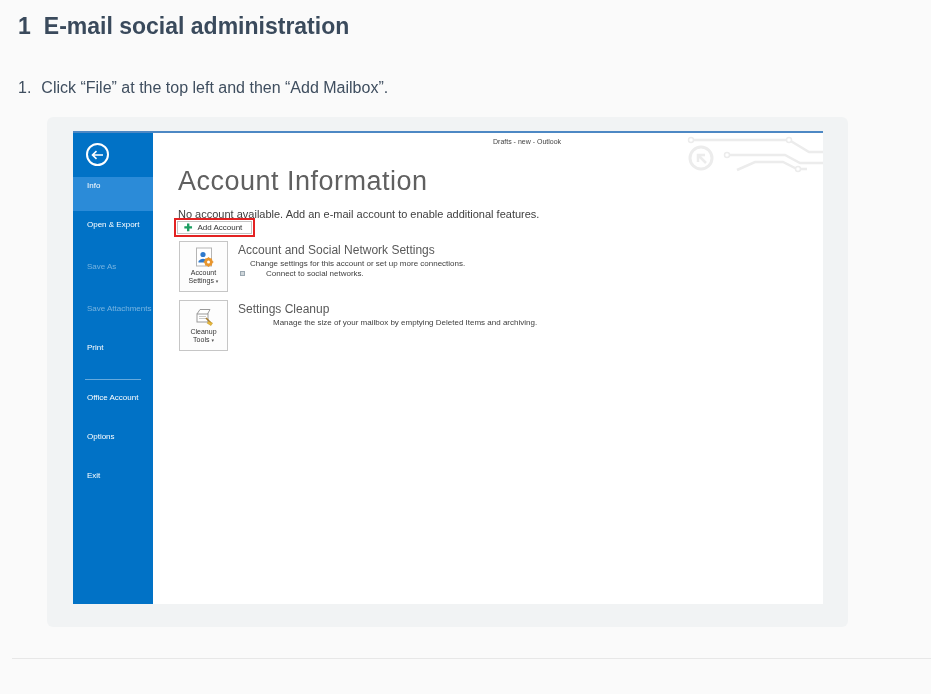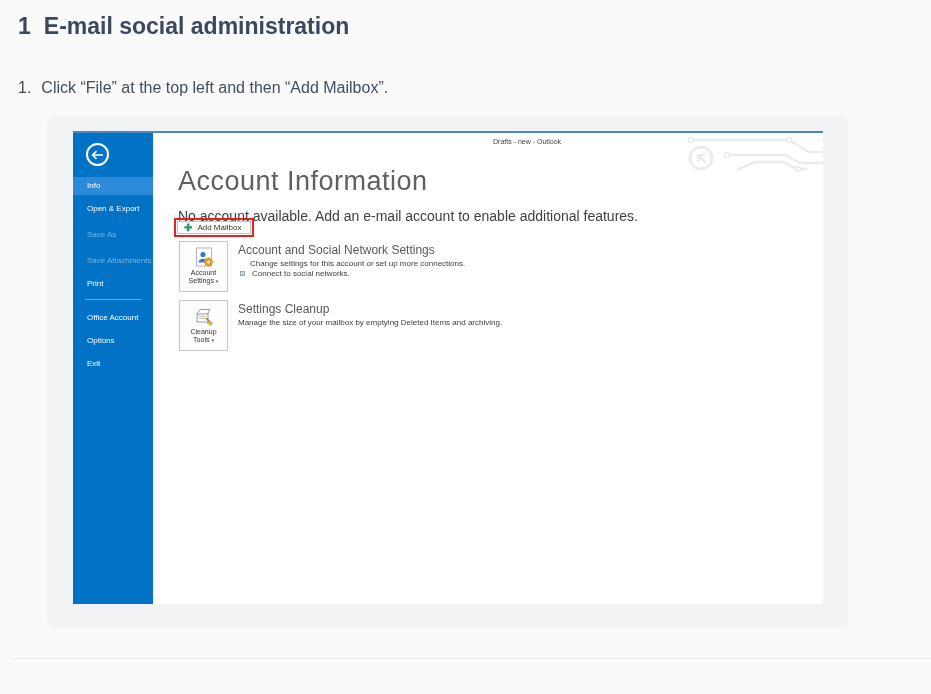--- a/index.html
+++ b/index.html
@@ -51,37 +51,37 @@
   }
   .back-btn {
     position:absolute; left:13px; top:10px;
     width:23px; height:23px;
     border:2px solid #fff; border-radius:50%;
     display:flex; align-items:center; justify-content:center;
     cursor:pointer;
   }
   .nav { position:absolute; top:44px; left:0; width:100%; }
   .nav-item {
-    height:18px; line-height:18px; padding-left:14px;
+    height:34px; line-height:18px; padding-left:14px;
     font-size:8px; cursor:pointer; margin-bottom:5px;
     white-space:nowrap;
   }
   .nav-item.active { background:#2b8bd8; }
   .nav-item.disabled { color:rgba(255,255,255,.45);margin-top:8px; }
   .sidebar-divider {
     height:1px; width:56px; background:rgba(255,255,255,.4);
     margin:6px 0 9px 12px;
   }
   
   .content { position:absolute; left:80px; top:0; right:0; bottom:0; }
   .main-title {
     position:absolute; left:25px; top:33px;
     font-size:27px; font-weight:300; color:#606060; letter-spacing:.5px;
   }
-  .subtitle { position:absolute; left:25px; top:75px; font-size:14px; color:#404040; }
+  .subtitle { position:absolute; left:25px; top:75px; font-size:11px; color:#404040; }
   .annotation {
     position:absolute; left:21px; top:85px;
     border:2px solid #e32222; padding:1px;
   }
   .add-account-btn {
     display:flex; align-items:center; gap:5px;
     background:#fff; border:1px solid #c3c3c3;
     font-family:"Liberation Sans", sans-serif;
     font-size:8px; color:#333;
     padding:2px 9px 2px 6px; height:13px; cursor:pointer;
@@ -97,24 +97,24 @@
   .tool-button .btn-label { font-size:7px; color:#333; line-height:8px; text-align:center; }
   .caret { font-size:5px; color:#555; }
   .row1 { top:108px; }
   .row2 { top:167px; }
   .section-heading {
     position:absolute; left:85px;
     font-size:12px; font-weight:400; color:#595959;text-align:center;
   }
   .h1y { top:110px; } .h2y { top:169px; }
   .section-desc { position:absolute; left:85px; font-size:8px; color:#404040; }
-  .d1y { top:126px;margin-left:12px; } .d2y { top:185px; }
+  .d1y { top:126px;margin-left:12px; } .d2y { top:185px;margin-left:35px; }
   .bullet-row {
     position:absolute; left:87px; top:136px;
-    display:flex; align-items:center; gap:7px;
+    display:flex; align-items:center; gap:21px;
     font-size:8px; color:#404040;
   }
   .bullet-sq {
     width:5px; height:5px; background:#cfd6da; border:1px solid #9aa7b0;
   }
 </style>
 </head>
 <body>
 
 <div class="doc-heading">
@@ -163,21 +163,21 @@
       </nav>
     </aside>
 
     <main class="content">
       <div class="main-title">Account Information</div>
       <div class="subtitle">No account available. Add an e-mail account to enable additional features.</div>
 
       <div class="annotation">
         <button class="add-account-btn">
           <span class="plus-glyph">✚</span>
-          <span>Add Mailbox</span>
+          <span>Add Account</span>
         </button>
       </div>
 
       <button class="tool-button row1">
         <svg width="20" height="22" viewBox="0 0 20 22">
           <rect x="2.5" y="1" width="15" height="18" fill="#fff" stroke="#b5b5b5"></rect>
           <circle cx="9" cy="7.5" r="2.6" fill="#2f7acd"></circle>
           <path d="M4.5 14 Q9 9.5 13.5 14 L13.5 15.5 H4.5 Z" fill="#2f7acd"></path>
           <circle cx="14.5" cy="15" r="4.2" fill="#e8962e"></circle>
           <circle cx="14.5" cy="15" r="1.5" fill="#fff"></circle>

